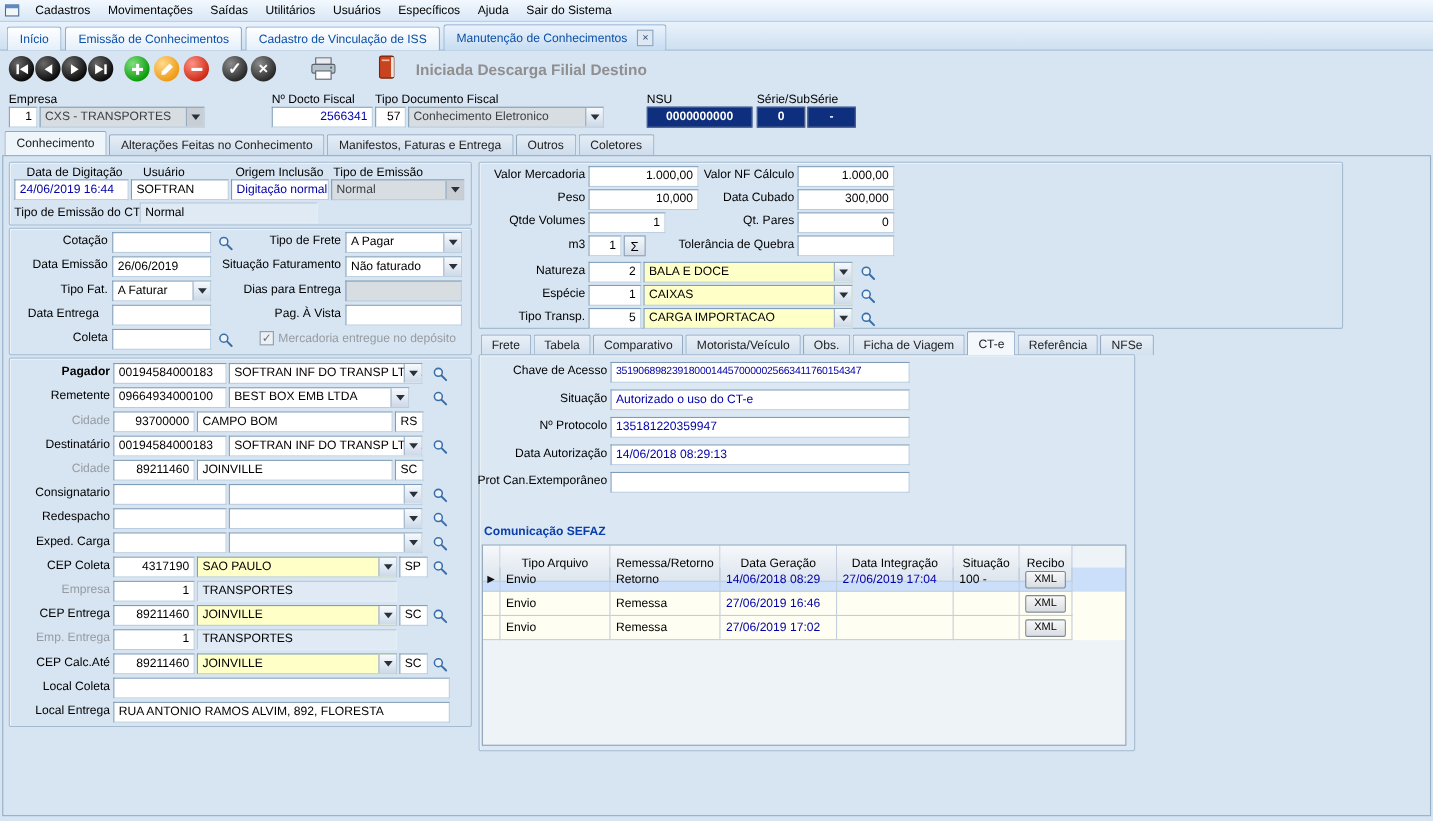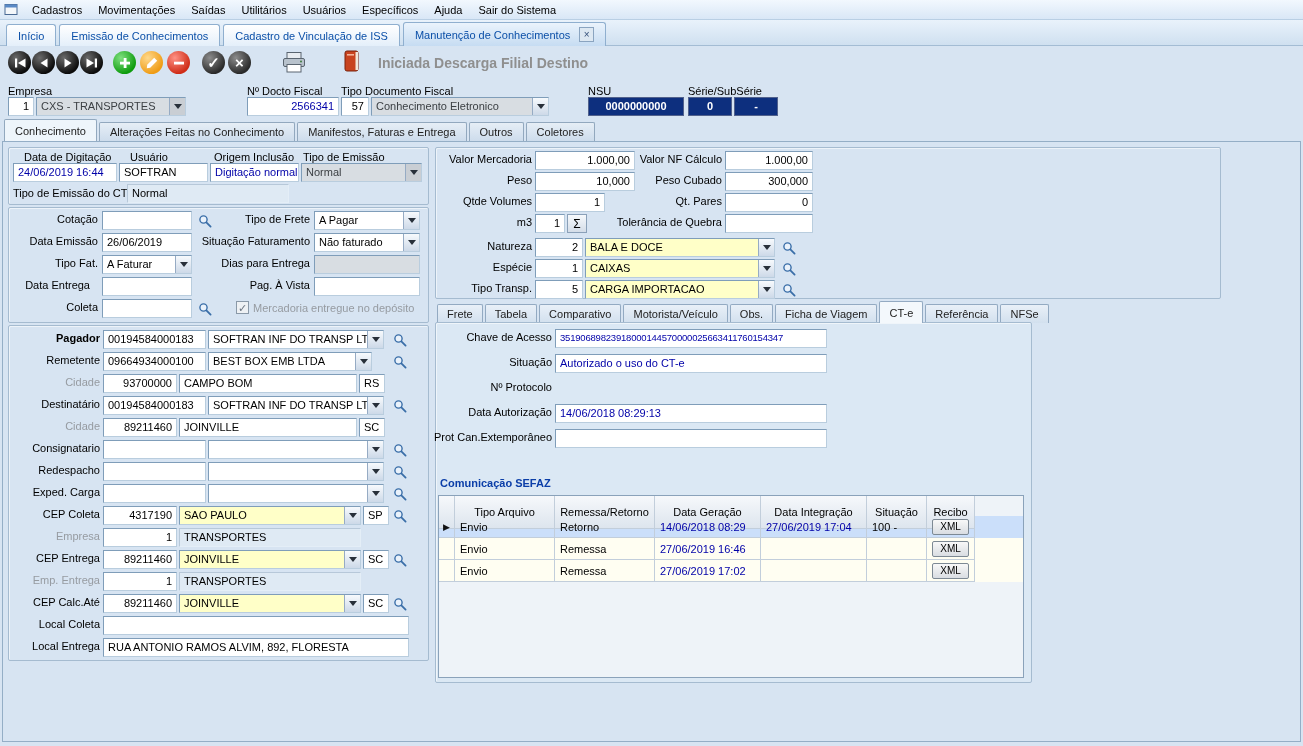--- a/index.html
+++ b/index.html
@@ -428,21 +428,21 @@
 
   <div class="gbox" style="left:435px;top:147px;width:786px;height:152px"></div>
 
   <span class="lblr" style="left:438px;top:153px;width:94px">Valor Mercadoria</span>
   <div class="field num" style="left:535px;top:151px;width:100px">1.000,00</div>
   <span class="lblr" style="left:628px;top:153px;width:94px">Valor NF Cálculo</span>
   <div class="field num" style="left:725px;top:151px;width:88px">1.000,00</div>
 
   <span class="lblr" style="left:438px;top:174px;width:94px">Peso</span>
   <div class="field num" style="left:535px;top:172px;width:100px">10,000</div>
-  <span class="lblr" style="left:628px;top:174px;width:94px">Peso Cubado</span>
+  <span class="lblr" style="left:628px;top:174px;width:94px">Data Cubado</span>
   <div class="field num" style="left:725px;top:172px;width:88px">300,000</div>
 
   <span class="lblr" style="left:438px;top:195px;width:94px">Qtde Volumes</span>
   <div class="field num" style="left:535px;top:193px;width:70px">1</div>
   <span class="lblr" style="left:628px;top:195px;width:94px">Qt. Pares</span>
   <div class="field num" style="left:725px;top:193px;width:88px">0</div>
 
   <span class="lblr" style="left:438px;top:216px;width:94px">m3</span>
   <div class="field num" style="left:535px;top:214px;width:30px">1</div>
   <button class="sigbtn" style="left:567px;top:214px">
@@ -518,20 +518,21 @@
   </div>
   <div class="gbox" style="left:435px;top:322px;width:597px;height:361px;background:#dbe8f4"></div>
 
   <span class="lblr" style="left:432px;top:331px;width:120px">Chave de Acesso</span>
   <div class="field navy chave" style="left:555px;top:329px;width:272px">35190689823918000144570000025663411760154347</div>
 
   <span class="lblr" style="left:432px;top:356px;width:120px">Situação</span>
   <div class="field navy" style="left:555px;top:354px;width:272px">Autorizado o uso do CT-e</div>
 
   <span class="lblr" style="left:432px;top:381px;width:120px">Nº Protocolo</span>
+  <div class="field navy" style="left:555px;top:379px;width:272px">135181220359947</div>
 
   <span class="lblr" style="left:432px;top:406px;width:120px">Data Autorização</span>
   <div class="field navy" style="left:555px;top:404px;width:272px">14/06/2018 08:29:13</div>
 
   <span class="lblr" style="left:432px;top:431px;width:120px">Prot Can.Extemporâneo</span>
   <div class="field" style="left:555px;top:429px;width:272px"></div>
 
   <span class="seftitle" style="left:440px;top:477px">Comunicação SEFAZ</span>
 
   <div class="grid" style="left:438px;top:495px;width:586px;height:183px">

